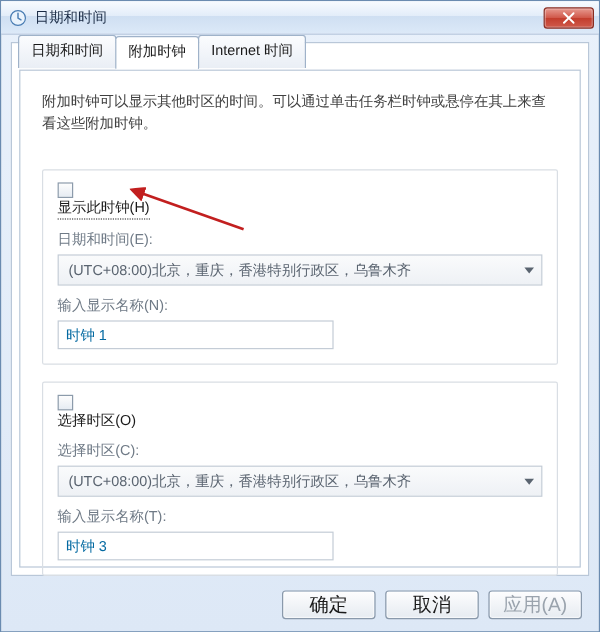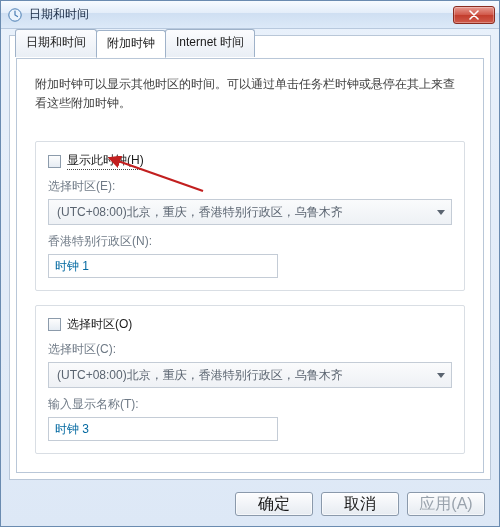--- a/index.html
+++ b/index.html
@@ -94,22 +94,23 @@
     margin-bottom: 28px;
   }
   .clock-group {
     border: 1px solid #d9dee4;
     border-radius: 2px;
     padding: 10px 12px 12px 12px;
     margin-bottom: 14px;
     position: relative;
   }
   .chk-row {
-    display: flex; align-items: center;
+    display: flex; align-items: flex-start;
     margin-bottom: 6px;
+    flex-direction: column;
   }
   .chk {
     width: 13px; height: 13px;
     border: 1px solid #8c9bab;
     background: linear-gradient(to bottom, #fdfdfd, #e6ecf3);
     margin-right: 6px;
     cursor: pointer;
   }
   .chk-label { color: #1a1a1a; }
   .chk-label.hot { border-bottom: 1px dotted #444; }
@@ -202,26 +203,26 @@
           <span class="chk-label hot">显示此时钟(H)</span>
         </div>
         <svg class="annot-arrow" style="left:72px; top:14px;" viewBox="0 0 100 40">
           <defs>
               <marker id="ah" markerWidth="6" markerHeight="6" refX="1" refY="3" orient="auto">
                 <path d="M0,0 L6,3 L0,6 Z" fill="#c21f1f"></path>
               </marker>
             </defs>
           <path d="M95 35 L10 5" stroke="#c21f1f" stroke-width="2.2" fill="none" marker-end="url(#ah)"></path>
         </svg>
-        <div class="field-label">选择时区(E):</div>
+        <div class="field-label">日期和时间(E):</div>
         <div class="combo">
           <span>(UTC+08:00)北京，重庆，香港特别行政区，乌鲁木齐</span>
           <span class="arrow"></span>
         </div>
-        <div class="field-label">香港特别行政区(N):</div>
+        <div class="field-label">输入显示名称(N):</div>
         <div class="textbox">
           <span>时钟 1</span>
         </div>
       </div>
 
       <div class="clock-group">
         <div class="chk-row">
           <div class="chk"></div>
           <span class="chk-label">选择时区(O)</span>
         </div>

